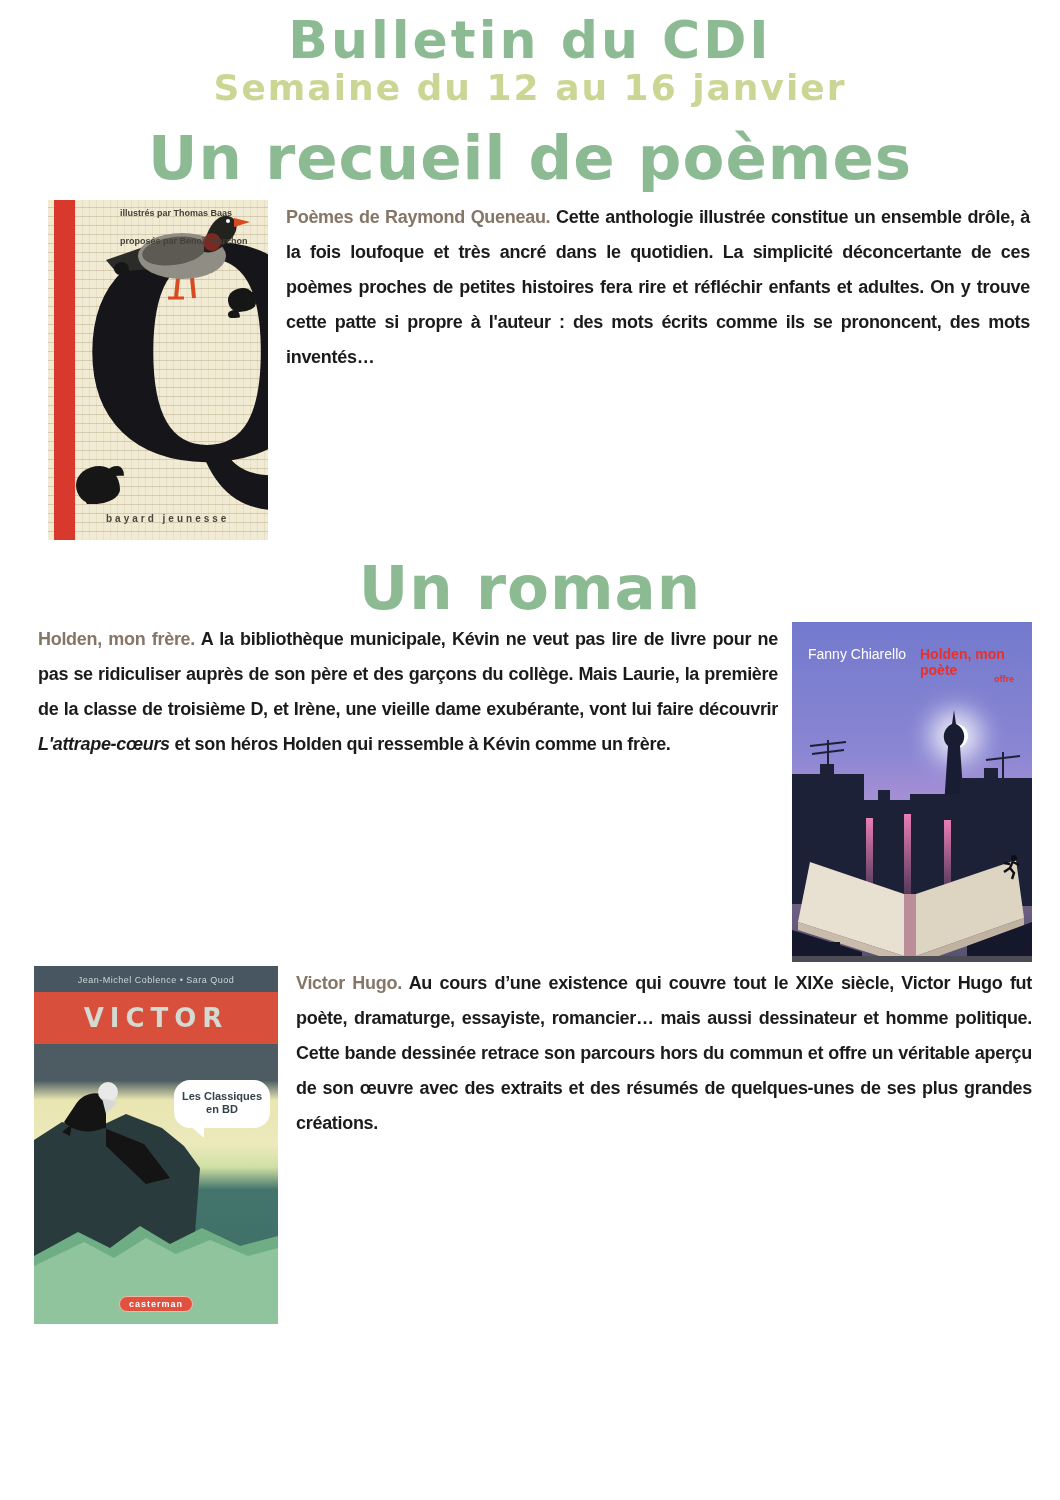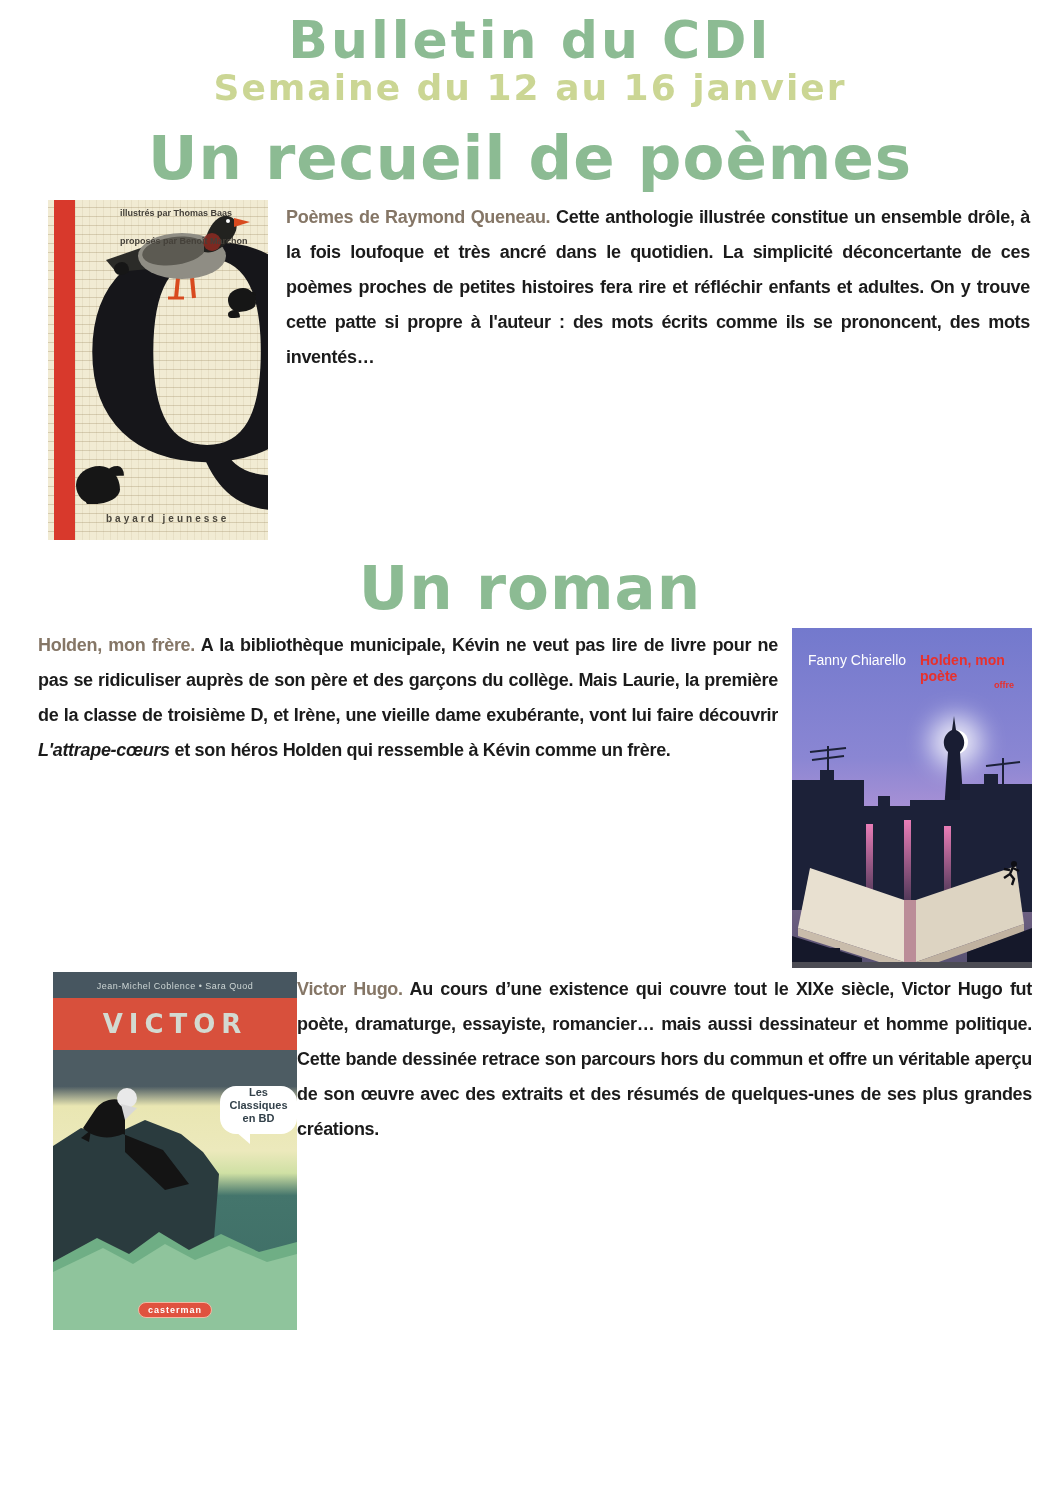--- a/index.html
+++ b/index.html
@@ -12,22 +12,22 @@
     font-weight:bold;font-size:52px;line-height:1.08;color:#8cbb93;letter-spacing:3px}
   .subtitle{text-align:center;font-family:"DejaVu Sans",sans-serif;font-weight:bold;
     font-size:36px;line-height:1.1;color:#cbd694;letter-spacing:2px}
   .section-heading{text-align:center;font-family:"DejaVu Sans",sans-serif;font-weight:bold;
     font-size:61px;line-height:1.12;color:#8cbb93;letter-spacing:1px}
   .sh1{margin-top:16px}.sh2{margin-top:14px}.sh3{margin-top:8px}
 
   
   .row{display:flex;align-items:flex-start}
   .row1{margin:8px 30px 0 48px;gap:18px}
-  .row2{margin:6px 28px 0 38px;gap:14px}
-  .row3{margin:4px 28px 0 53px;}
+  .row2{margin:0 28px 0 38px;gap:14px}
+  .row3{margin:4px 28px 0 34px;gap:18px}
   .para{flex:1;font-weight:bold;font-size:18px;line-height:35px;color:#1b1b1b;
     text-align:justify;letter-spacing:-0.3px}
   .lead{color:#857666}
   .ital{font-style:italic}
 
   
   .cover{position:relative;flex:none;overflow:hidden}
 
   
   .cov-q{width:220px;height:340px;background:#f1ebd3}
@@ -66,23 +66,23 @@
 
   
   .cov-v{width:244px;height:358px;background:#475660}
   .cov-v .authors{position:absolute;top:9px;left:0;right:0;text-align:center;font-size:9px;
     color:#cdd6d5;letter-spacing:.5px}
   .cov-v .redband{position:absolute;top:26px;left:0;right:0;height:52px;background:#d8503c}
   .cov-v .vtitle{width:100%;text-align:center;line-height:52px;font-family:"DejaVu Sans",sans-serif;
     font-weight:bold;font-size:26px;letter-spacing:6px;color:#d3dad1}
   .cov-v .illo{position:absolute;top:78px;left:0;right:0;bottom:0;
     background:linear-gradient(180deg,#4d5c63 0%,#4d5c63 13%,#e9e6b2 20%,#ece9bc 36%,#cfe0a4 44%,#44756c 52%,#3c6b63 100%)}
-  .cov-v .bubble{position:absolute;right:0;top:114px;width:77px;height:48px;background:#fff;
+  .cov-v .bubble{position:absolute;right:8px;top:114px;width:96px;height:48px;background:#fff;
     border-radius:16px;text-align:center;font-weight:bold;font-size:11px;line-height:13px;
-    color:#33414a;padding-top:0}
+    color:#33414a;padding-top:10px}
   .cov-v .bubble:after{content:"";position:absolute;left:16px;bottom:-10px;width:0;height:0;
     border-left:14px solid transparent;border-top:12px solid #fff}
   .cov-v .casterman{position:absolute;bottom:12px;left:50%;transform:translateX(-50%);
     background:#e0523f;color:#fff;font-size:9px;font-weight:bold;letter-spacing:1px;
     padding:2px 9px;border-radius:8px;border:1px solid #f2b9a4}
   .cov-v svg.scene{position:absolute;left:0;top:78px}
 </style>
 </head>
 <body>
 

